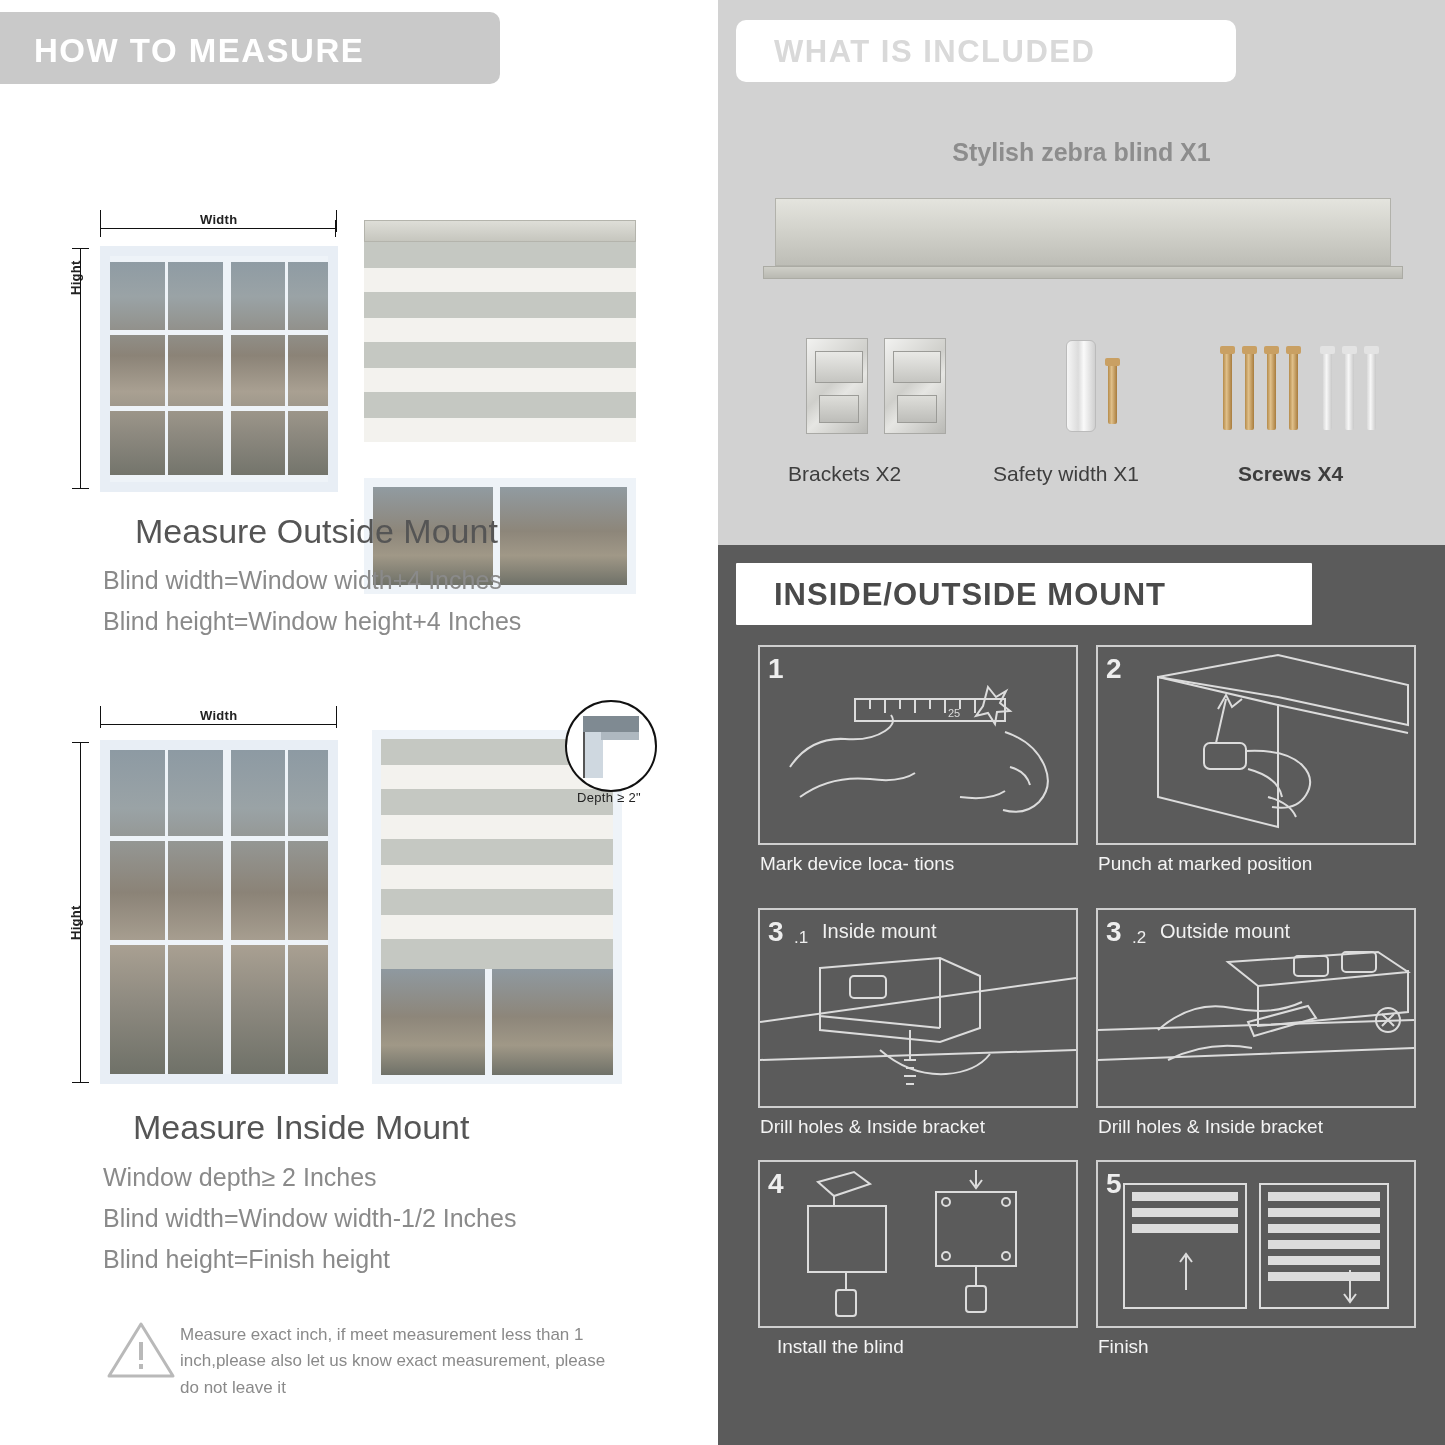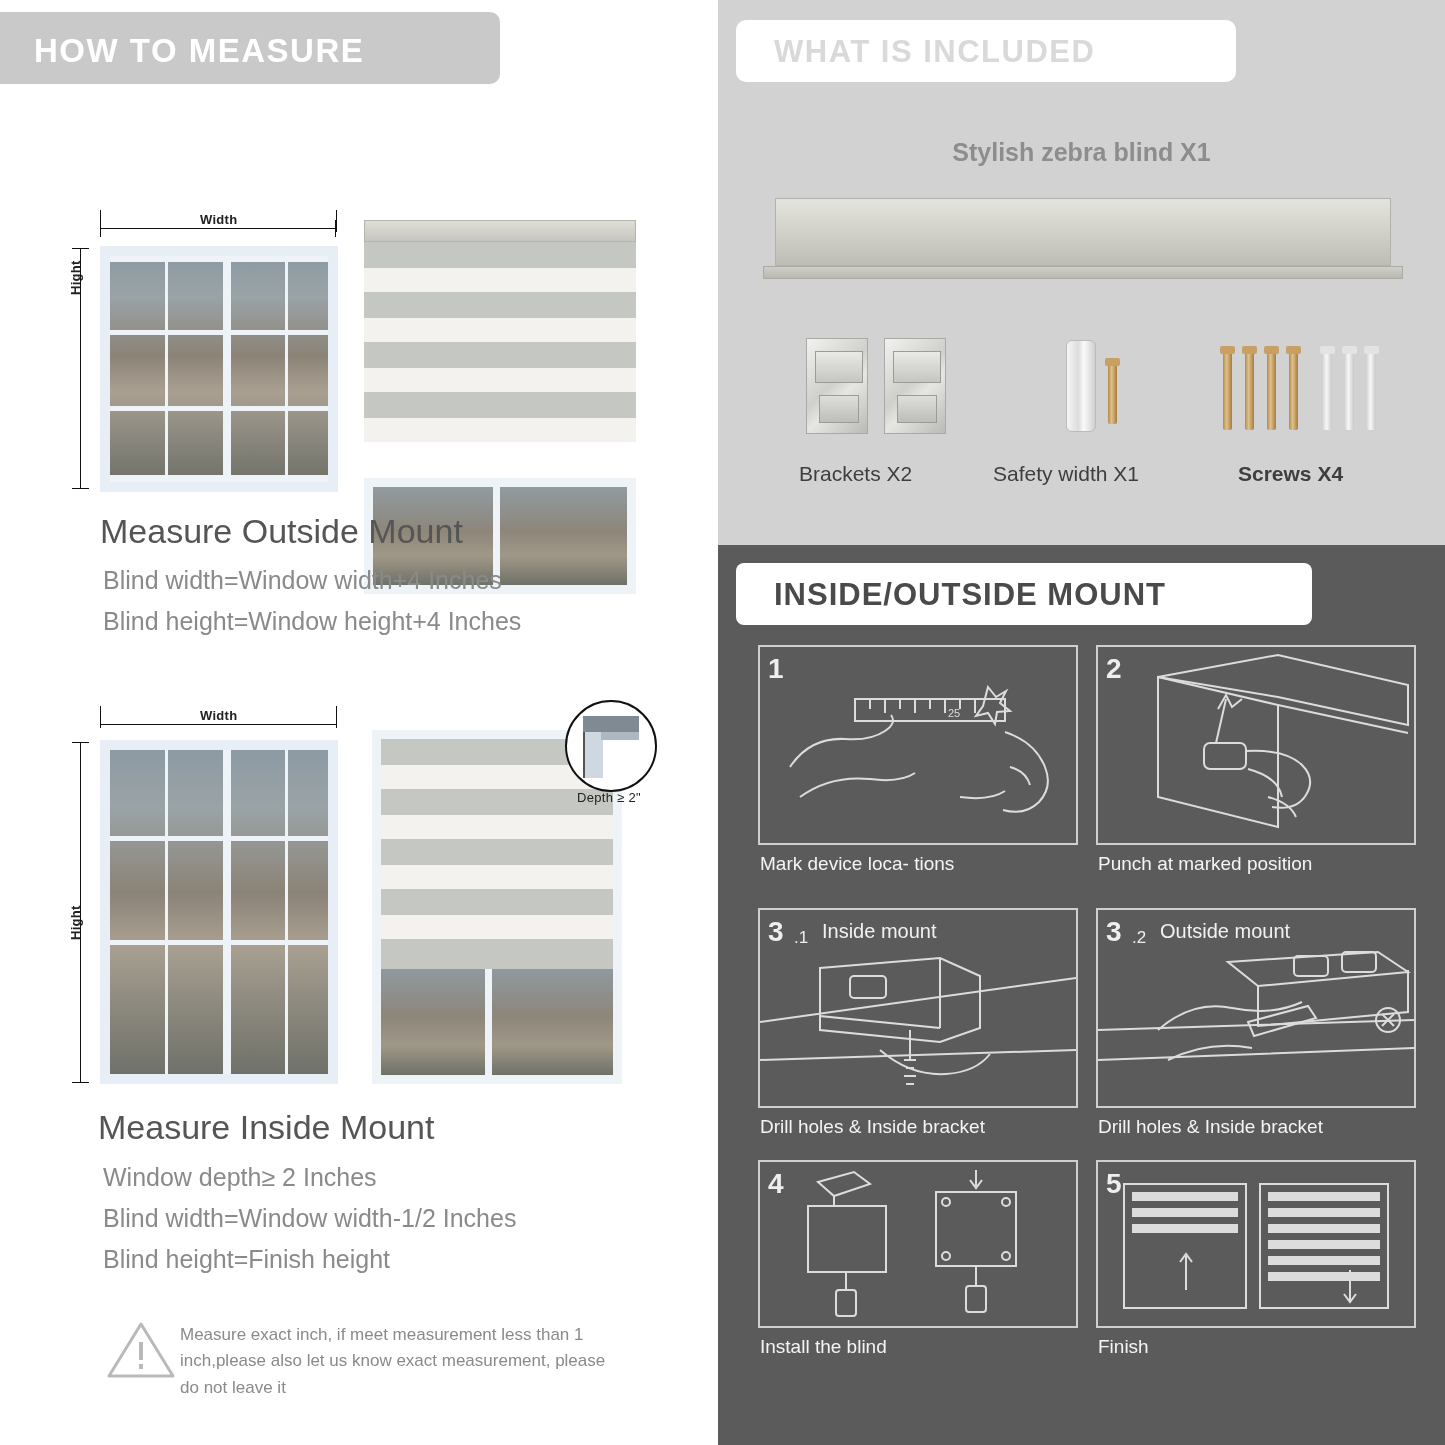--- a/index.html
+++ b/index.html
@@ -53,21 +53,21 @@
   }
   .zebra{position:absolute;left:0;width:100%;overflow:hidden;}
   .zebra .st{position:absolute;left:0;width:100%;}
   .winlow{
     position:absolute;left:0;width:100%;
     border:9px solid #eef3f8;box-sizing:border-box;
     background:linear-gradient(180deg,#8f9aa1 0%,#8b8density 0%,#8d867a 40%,#9b9487 70%,#6f7168 100%);
   }
 
   .h2{
-    position:absolute;font-size:34px;color:#555;font-weight:normal;
+    position:absolute;font-size:34px;color:#555;font-weight:normal;margin-left:35px;
   }
   .line{
     position:absolute;font-size:25px;color:#8a8a8a;
   }
 
   .note{
     position:absolute;font-size:17px;color:#8a8a8a;line-height:1.55;
   }
 
   
@@ -132,21 +132,21 @@
   }
   .screw.w .screw-head{background:#e3e3e3;}
 
   
   .rbot{
     position:absolute;left:718px;top:545px;width:727px;height:900px;
     background:#5b5b5b;
   }
   .rbot .tab{
     position:absolute;left:18px;top:18px;width:576px;height:62px;
-    background:#ffffff;border-radius:8px;
+    background:#ffffff;border-radius:1px;
   }
   .rbot .tab .txt{
     position:absolute;left:38px;top:14px;
     font-size:31px;font-weight:bold;color:#4a4a4a;letter-spacing:1px;
   }
   .step{
     position:absolute;border:2px solid #cfcfcf;box-sizing:border-box;
   }
   .step .num{
     position:absolute;left:8px;top:6px;font-size:28px;color:#eee;font-weight:bold;
@@ -325,21 +325,21 @@
         <div class="screw w" style="left:122px;top:0;">
             <div class="screw-head"></div>
           </div>
         <div class="screw w" style="left:144px;top:0;">
             <div class="screw-head"></div>
           </div>
       </div>
     </div>
 
     <div class="caption-row">
-      <div class="cap" style="left:70px;top:0;margin-left:11px;">Brackets X2</div>
+      <div class="cap" style="left:70px;top:0;">Brackets X2</div>
       <div class="cap" style="left:275px;top:0;">Safety width X1</div>
       <div class="cap" style="left:520px;top:0;font-weight:bold;">Screws X4</div>
     </div>
   </div>
 
   <div class="rbot">
     <div class="tab">
       <div class="txt">INSIDE/OUTSIDE MOUNT</div>
     </div>
 
@@ -421,21 +421,21 @@
         <rect class="sk" x="76" y="128" width="20" height="26" rx="3"></rect>
         <rect class="sk" x="176" y="30" width="80" height="74"></rect>
         <circle class="sk" cx="186" cy="40" r="4"></circle>
         <circle class="sk" cx="246" cy="40" r="4"></circle>
         <circle class="sk" cx="186" cy="94" r="4"></circle>
         <circle class="sk" cx="246" cy="94" r="4"></circle>
         <path class="sk" d="M216 104 v20"></path>
         <rect class="sk" x="206" y="124" width="20" height="26" rx="3"></rect>
         <path class="sk" d="M216 8 v16 M210 18 l6 8 l6 -8"></path>
       </svg>
-      <div class="step-cap" style="left:0;top:174px;">Install the blind</div>
+      <div class="step-cap" style="left:17px;top:174px;">Install the blind</div>
     </div>
 
     <div class="step" style="left:378px;top:615px;width:320px;height:168px;">
       <div class="num">5</div>
       <svg width="316" height="164" viewBox="0 0 316 164">
         <rect class="sk" x="26" y="22" width="122" height="124"></rect>
         <rect class="sk" x="162" y="22" width="128" height="124"></rect>
         <g fill="#dcdcdc">
           <rect x="34" y="30" width="106" height="9"></rect>
           <rect x="34" y="46" width="106" height="9"></rect>

